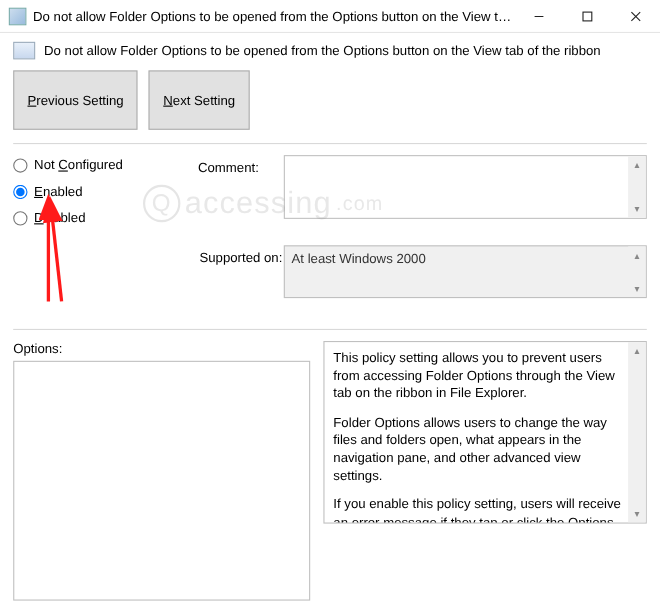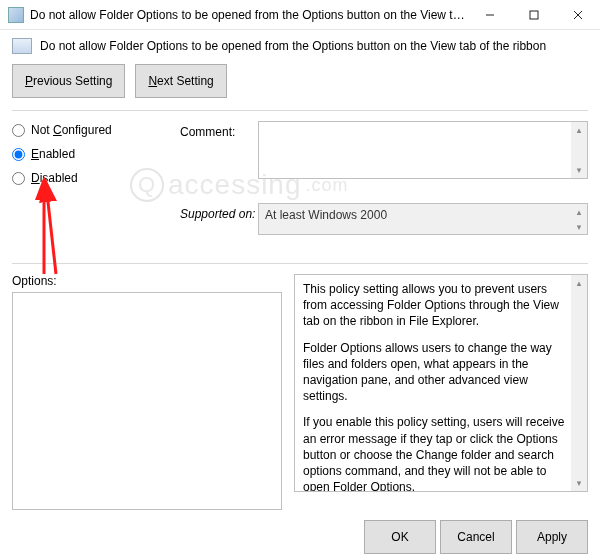--- a/index.html
+++ b/index.html
@@ -40,21 +40,21 @@
   .header-row .hicon {
     width: 20px; height: 16px;
     background: linear-gradient(180deg,#e8f0fa,#c8d8ee);
     border: 1px solid #9ab;
   }
   .nav-row { display: flex; gap: 10px; margin-bottom: 12px; }
   button.winbtn {
     font: inherit;
     background: #e1e1e1;
     border: 1px solid #adadad;
-    padding: 9px 12px;
+    padding: 19px 12px;
     min-width: 90px;
     cursor: pointer;
   }
   .acc { text-decoration: underline; }
   .hr { border-top: 1px solid #d9d9d9; margin: 0 0 10px 0; }
 
   .config-area { display: flex; gap: 18px; }
   .radios { width: 150px; padding-top: 2px; }
   .radio-row { display: flex; align-items: center; gap: 6px; margin-bottom: 10px; cursor: pointer; }
   .radio-row input { margin: 0; }
@@ -71,21 +71,21 @@
   }
   .sup-inner {
     flex: 1;
     display: flex;
     align-items: stretch;
   }
   .sup-box {
     flex: 1;
     border: 1px solid #c0c0c0;
     background: #f0f0f0;
-    height: 32px;
+    height: 48px;
     padding: 4px 6px;
     position: relative;
     color: #333;
   }
   .mini-scroll {
     position: absolute; right: 0; top: 0; bottom: 0; width: 16px;
     display: flex; flex-direction: column; justify-content: space-between;
     background: #f0f0f0;
   }
   .mini-scroll .arr {
@@ -97,21 +97,21 @@
   .panel { flex: 1; display: flex; flex-direction: column; }
   .panel-label { margin-bottom: 4px; }
   .options-box {
     border: 1px solid #c0c0c0;
     background: #fff;
     height: 218px;
   }
   .help-box {
     border: 1px solid #c0c0c0;
     background: #fff;
-    height: 218px;
+    height: 166px;
     padding: 6px 20px 6px 8px;
     position: relative;
     overflow: hidden;
     line-height: 1.35;
   }
   .help-box p { margin: 0 0 10px 0; }
 
   .btn-row {
     display: flex; justify-content: flex-end; gap: 4px;
     padding: 10px 12px 0 0;
@@ -202,21 +202,21 @@
         <div class="field-label">Comment:</div>
         <div class="comment-box">
           <span></span>
           <div class="mini-scroll">
             <div class="arr">▴</div>
             <div class="arr">▾</div>
           </div>
         </div>
       </div>
       <div class="field-row">
-        <div class="field-label" style="text-align:left;font-style:italic;">Supported on:</div>
+        <div class="field-label" style="text-align:center;">Supported on:</div>
         <div class="sup-inner">
           <div class="sup-box">
             <span>At least Windows 2000</span>
             <div class="mini-scroll">
               <div class="arr">▴</div>
               <div class="arr">▾</div>
             </div>
           </div>
         </div>
       </div>

